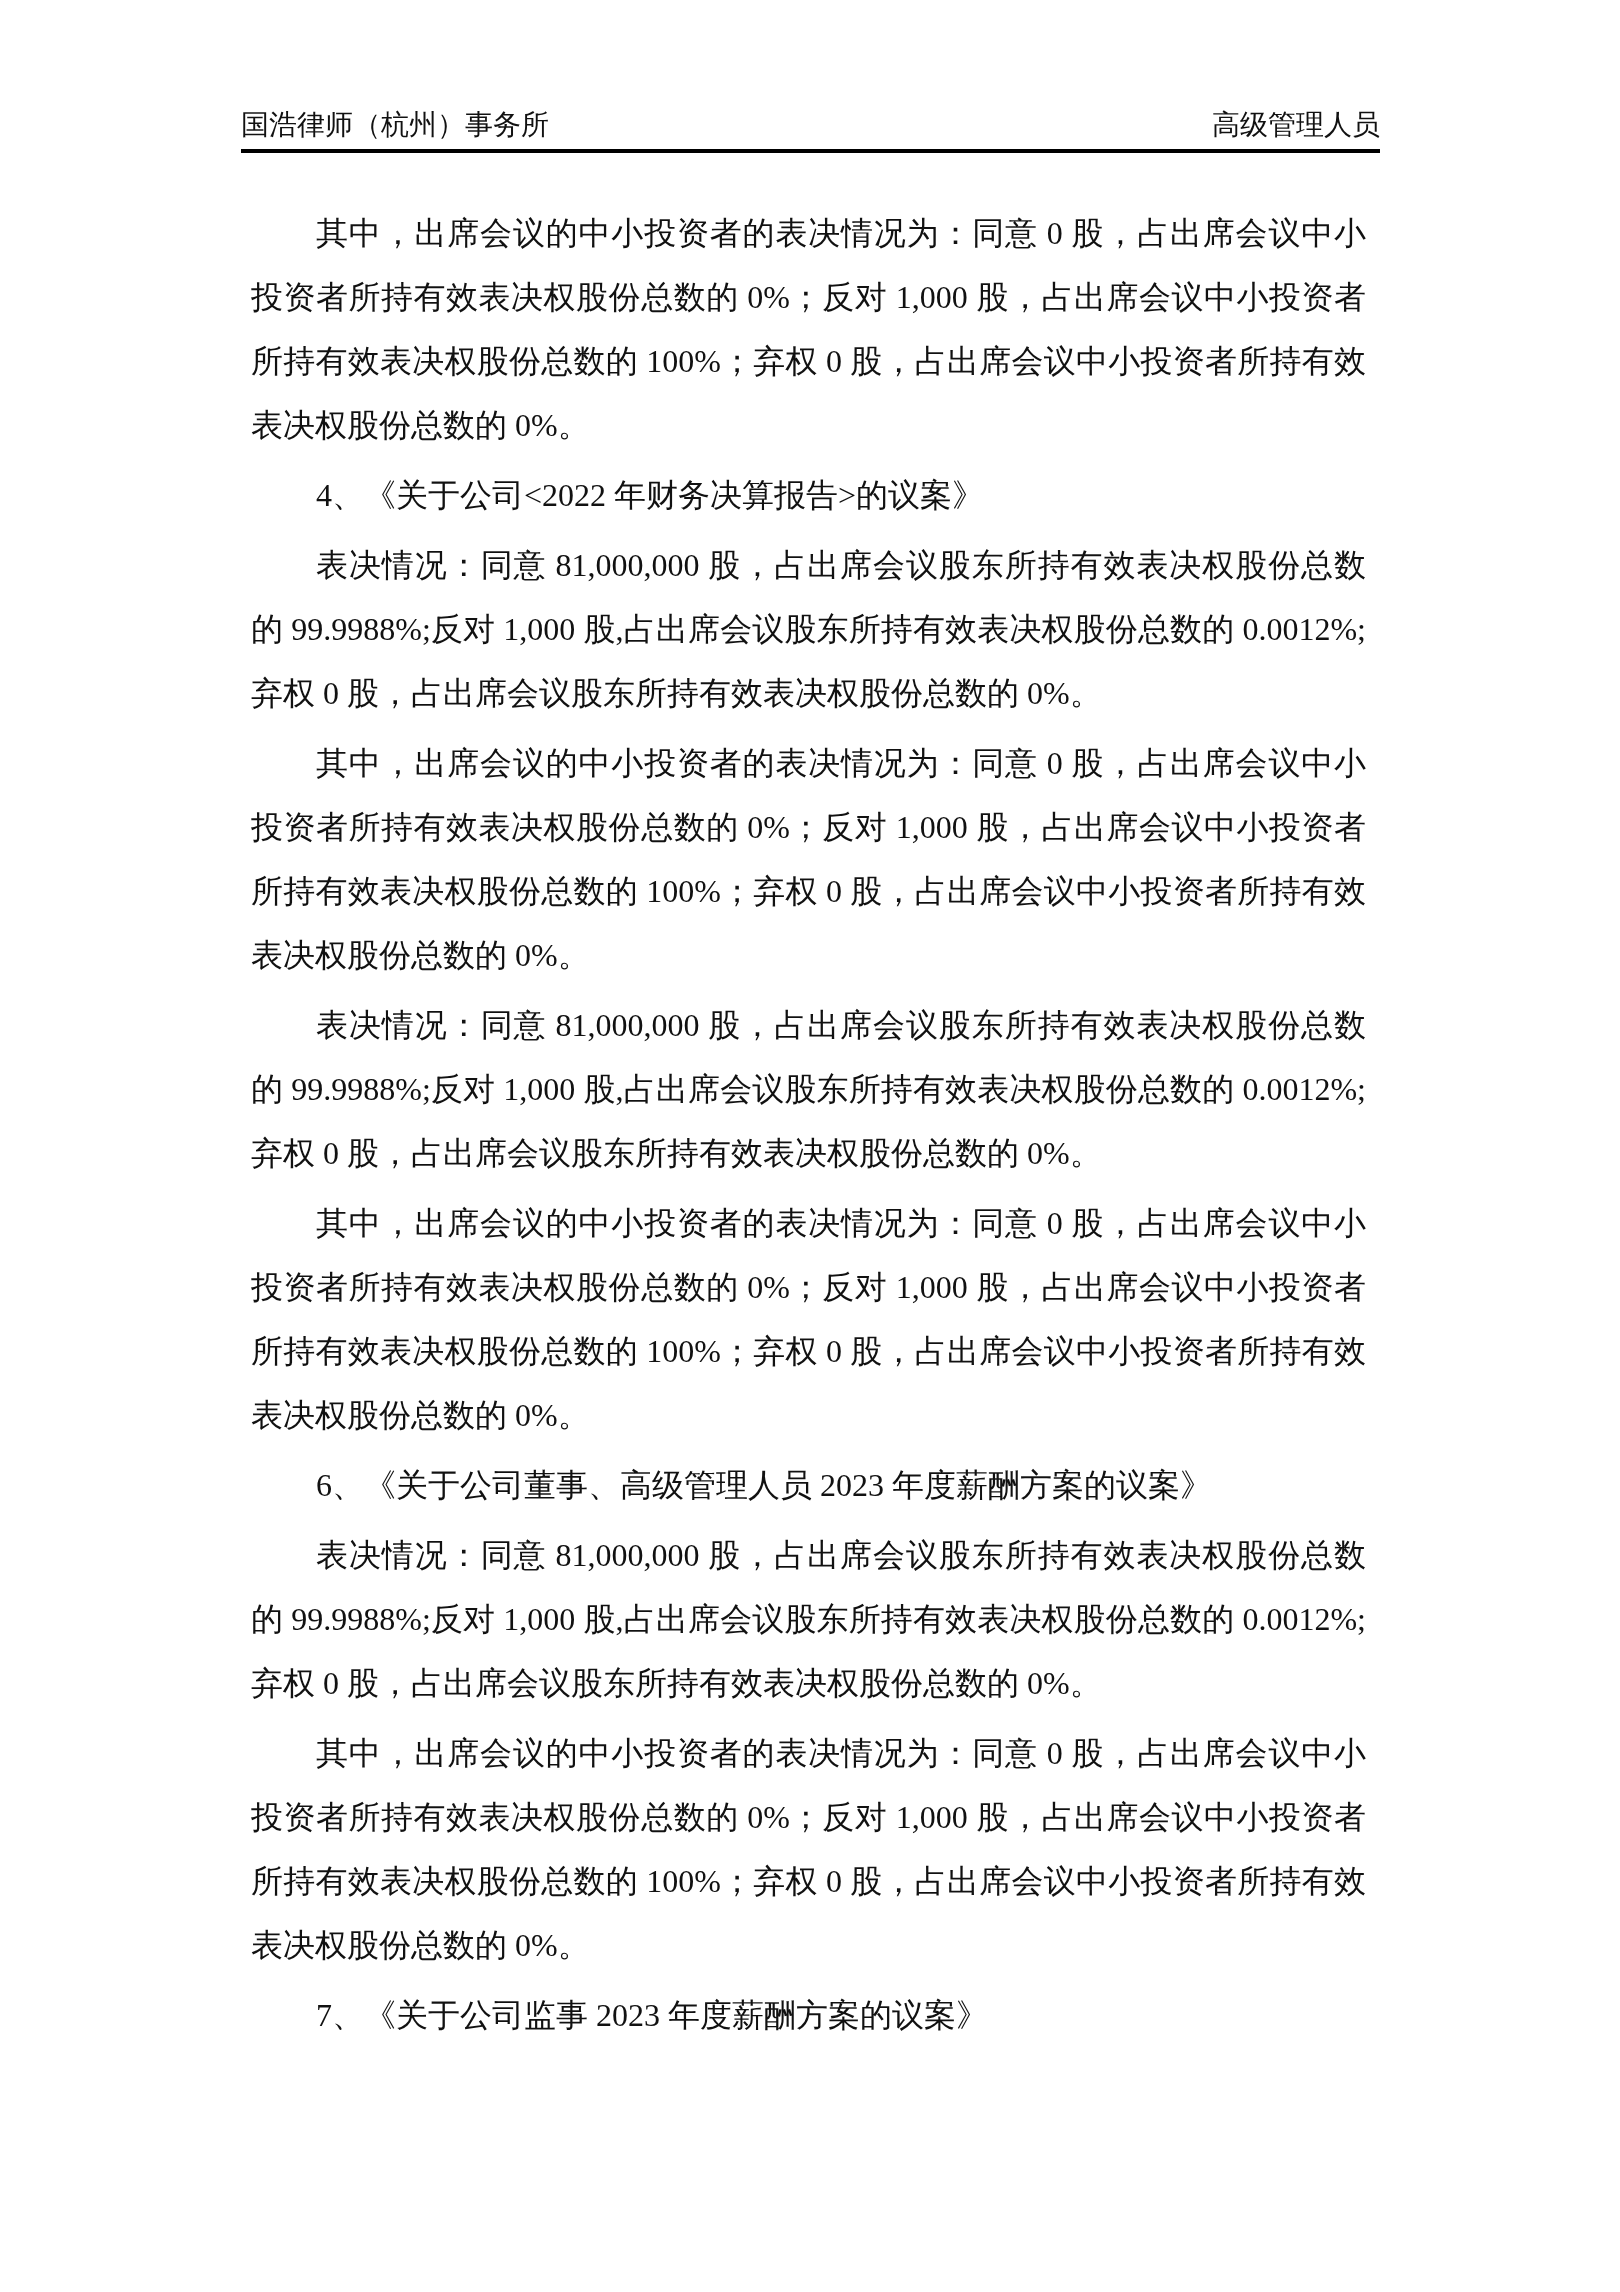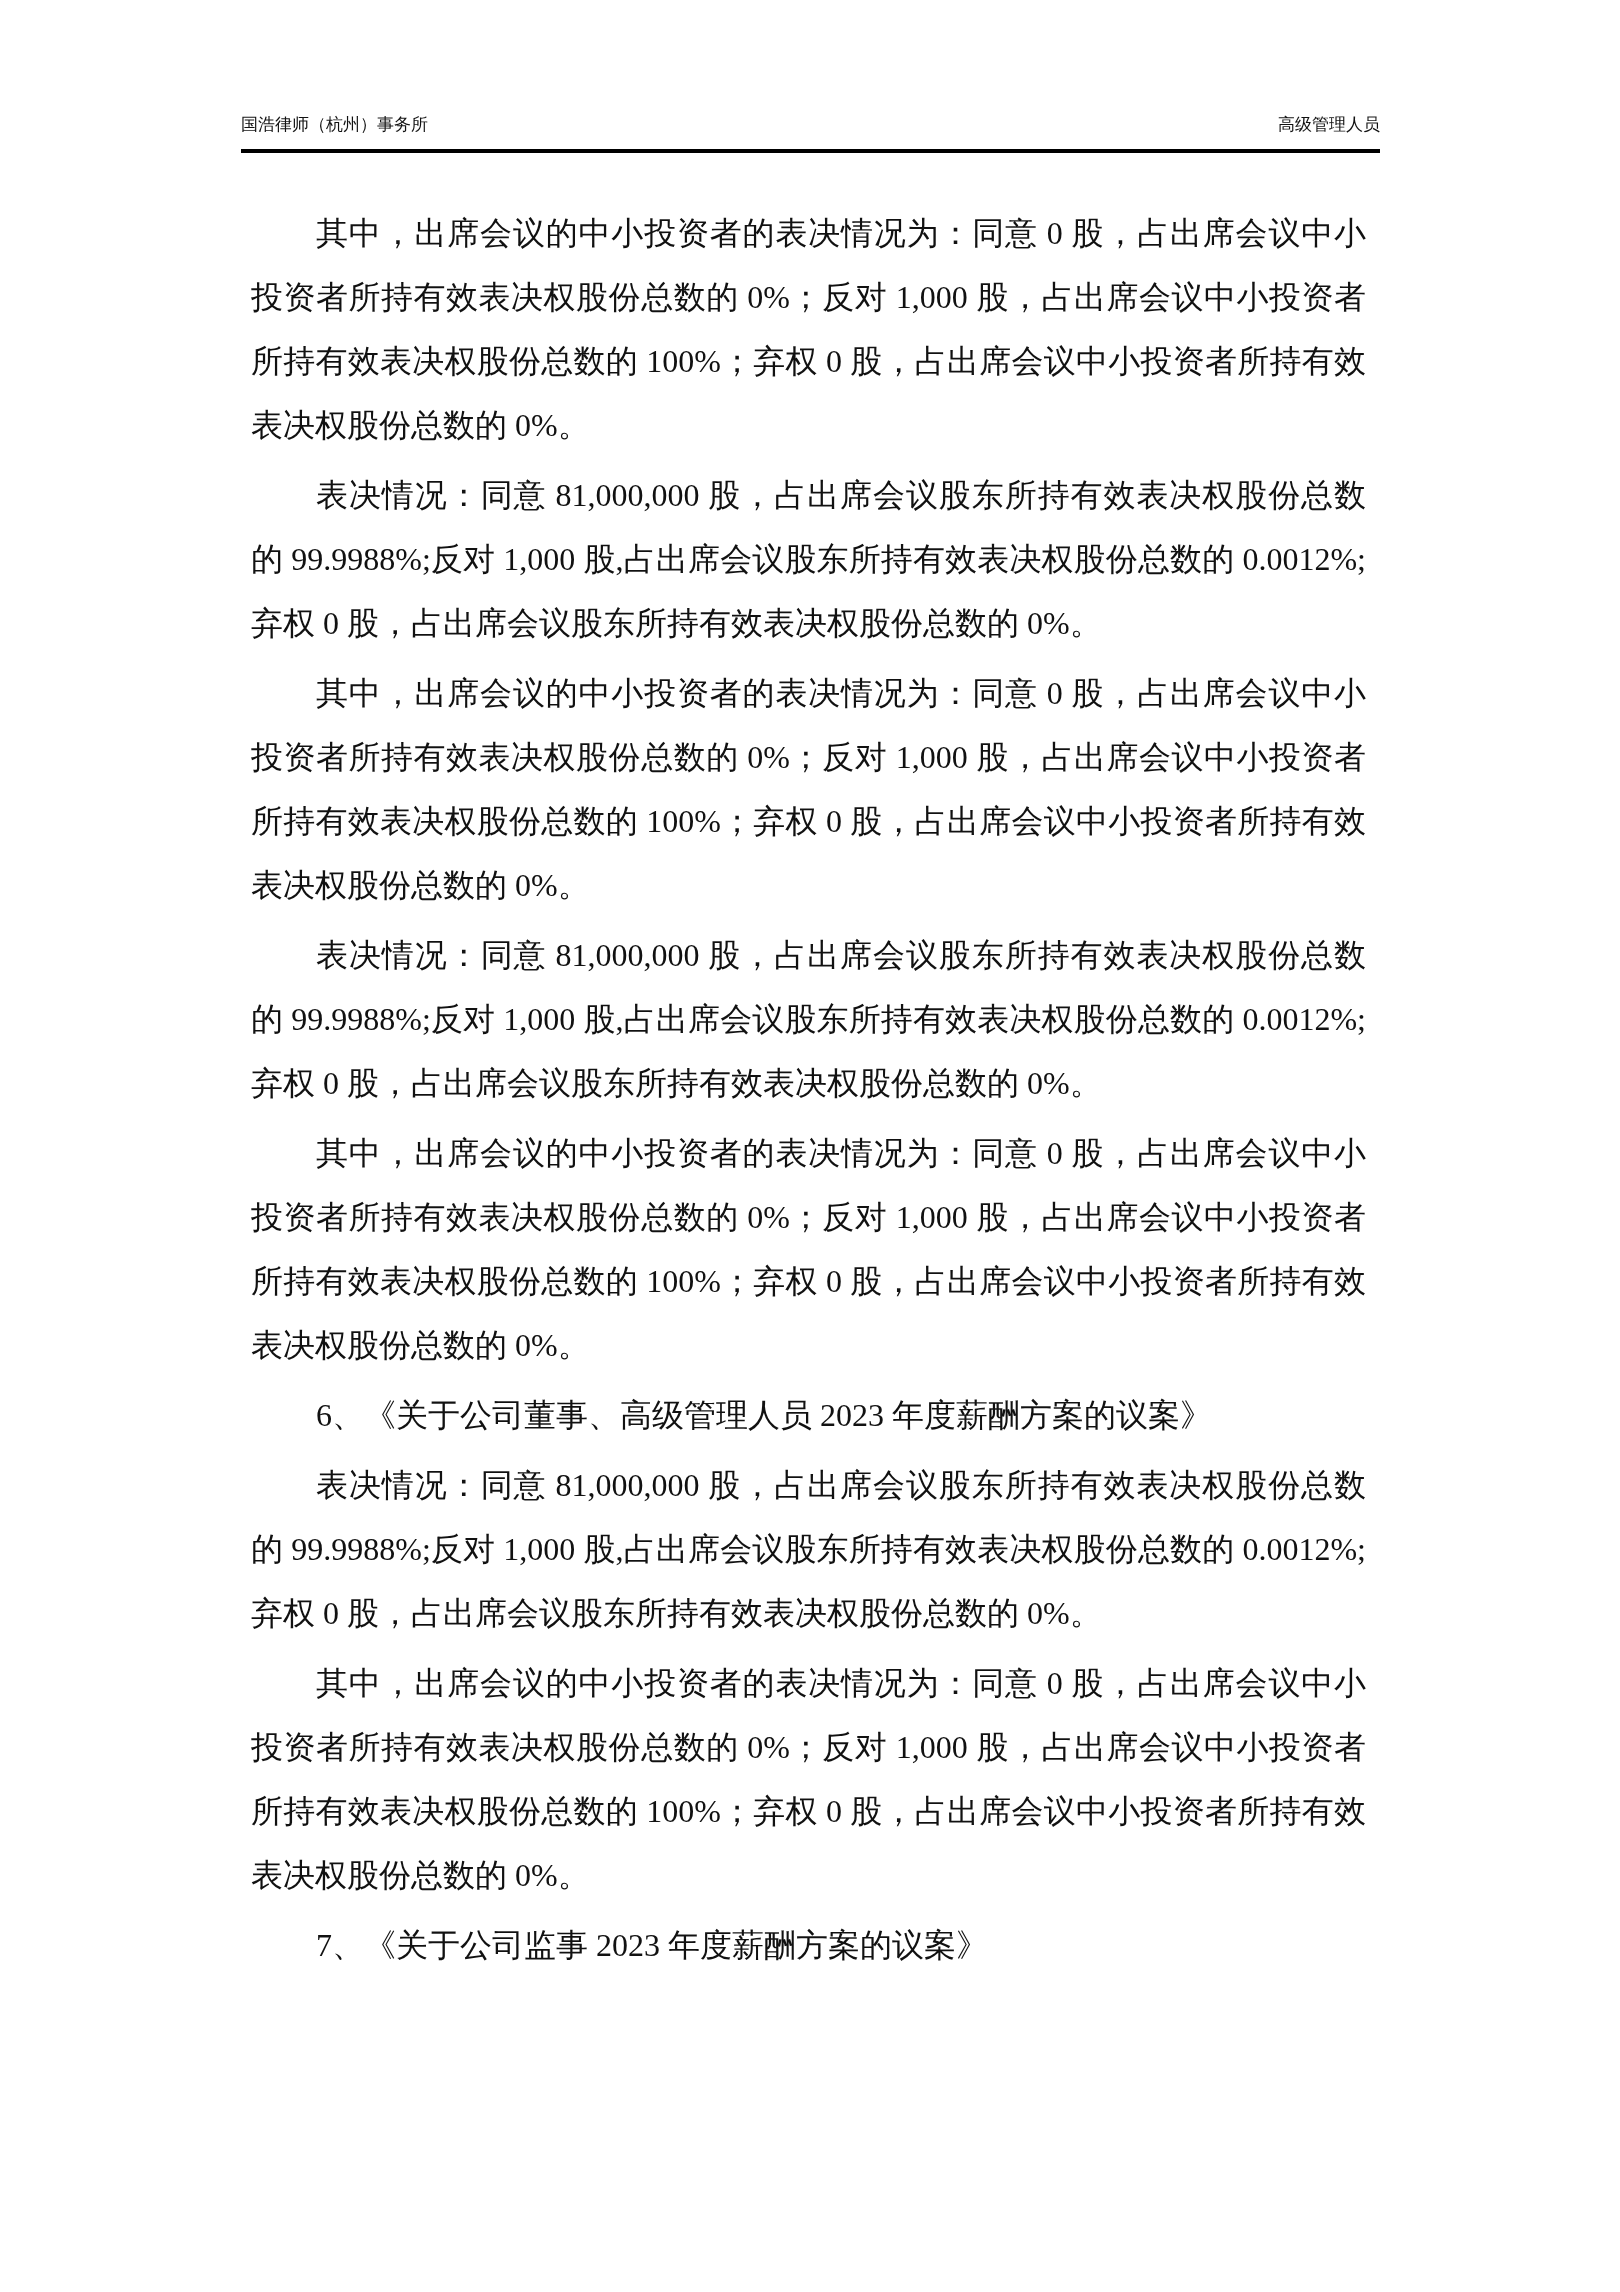--- a/index.html
+++ b/index.html
@@ -20,21 +20,21 @@
   .header {
     position: absolute;
     left: 241px;
     top: 110px;
     width: 1139px;
   }
   .header-row {
     display: flex;
     justify-content: space-between;
     align-items: baseline;
-    font-size: 17px;
+    font-size: 28px;
     line-height: 29px;
     padding-bottom: 9.8px;
   }
   .header-rule {
     height: 0;
     border-bottom: 4.9px solid #000000;
   }
   .doc-body {
     position: absolute;
     left: 245px;
@@ -59,20 +59,21 @@
   <div class="header">
     <div class="header-row">
       <span>国浩律师（杭州）事务所</span>
       <span>高级管理人员</span>
     </div>
     <div class="header-rule"></div>
   </div>
 
   <div class="doc-body">
       <p class="para body">其中，出席会议的中小投资者的表决情况为：同意 0 股，占出席会议中小投资者所持有效表决权股份总数的 0%；反对 1,000 股，占出席会议中小投资者所持有效表决权股份总数的 100%；弃权 0 股，占出席会议中小投资者所持有效表决权股份总数的 0%。</p>
+      <p class="para heading">4、《关于公司&lt;2022 年财务决算报告&gt;的议案》</p>
       <p class="para body">表决情况：同意 81,000,000 股，占出席会议股东所持有效表决权股份总数的 99.9988%;反对 1,000 股,占出席会议股东所持有效表决权股份总数的 0.0012%;弃权 0 股，占出席会议股东所持有效表决权股份总数的 0%。</p>
       <p class="para body">其中，出席会议的中小投资者的表决情况为：同意 0 股，占出席会议中小投资者所持有效表决权股份总数的 0%；反对 1,000 股，占出席会议中小投资者所持有效表决权股份总数的 100%；弃权 0 股，占出席会议中小投资者所持有效表决权股份总数的 0%。</p>
       <p class="para body">表决情况：同意 81,000,000 股，占出席会议股东所持有效表决权股份总数的 99.9988%;反对 1,000 股,占出席会议股东所持有效表决权股份总数的 0.0012%;弃权 0 股，占出席会议股东所持有效表决权股份总数的 0%。</p>
       <p class="para body">其中，出席会议的中小投资者的表决情况为：同意 0 股，占出席会议中小投资者所持有效表决权股份总数的 0%；反对 1,000 股，占出席会议中小投资者所持有效表决权股份总数的 100%；弃权 0 股，占出席会议中小投资者所持有效表决权股份总数的 0%。</p>
       <p class="para heading">6、《关于公司董事、高级管理人员 2023 年度薪酬方案的议案》</p>
       <p class="para body">表决情况：同意 81,000,000 股，占出席会议股东所持有效表决权股份总数的 99.9988%;反对 1,000 股,占出席会议股东所持有效表决权股份总数的 0.0012%;弃权 0 股，占出席会议股东所持有效表决权股份总数的 0%。</p>
       <p class="para body">其中，出席会议的中小投资者的表决情况为：同意 0 股，占出席会议中小投资者所持有效表决权股份总数的 0%；反对 1,000 股，占出席会议中小投资者所持有效表决权股份总数的 100%；弃权 0 股，占出席会议中小投资者所持有效表决权股份总数的 0%。</p>
       <p class="para heading">7、《关于公司监事 2023 年度薪酬方案的议案》</p>
     </div>
 

